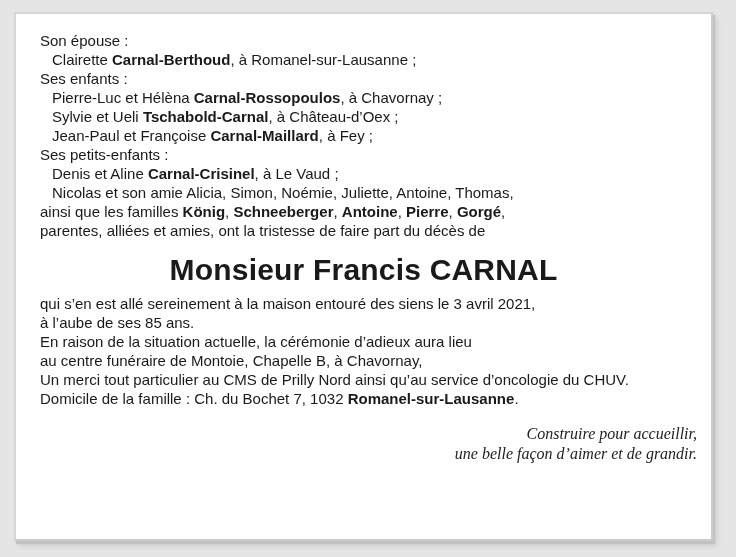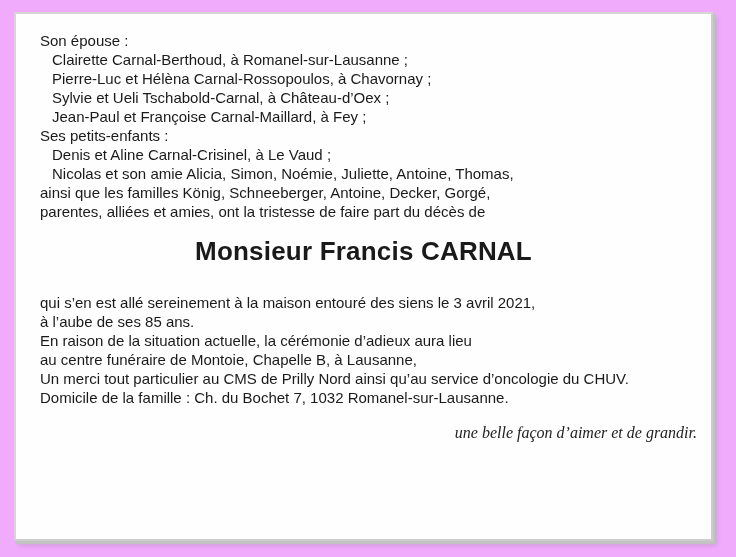--- a/index.html
+++ b/index.html
@@ -4,21 +4,21 @@
 <style>
   html, body {
     margin: 0;
     padding: 0;
     background: #ffffff;
   }
   .canvas {
     position: relative;
     width: 736px;
     height: 557px;
-    background: #f0abfc;
+    background: #e5e5e5;
     font-family: "Liberation Sans", sans-serif;
     color: #1a1a1a;
     overflow: hidden;
   }
   .frame {
     position: absolute;
     left: 14px;
     top: 12px;
     width: 699px;
     height: 529px;
@@ -37,28 +37,28 @@
     font-size: 15px;
     line-height: 19px;
   }
   .line {
     white-space: pre-wrap;
   }
   .line.indent {
     padding-left: 12px;
   }
   .b {
-    font-weight: normal;
+    font-weight: bold;
   }
   .title {
-    font-size: 26px;
+    font-size: 30px;
     line-height: 26px;
     font-weight: bold;
     text-align: center;
-    margin: 17px 10px 29px 0;
+    margin: 17px 10px 11px 0;
     letter-spacing: 0.2px;
   }
   .closing {
     margin-top: 16px;
     text-align: right;
   }
   .closing .line {
     font-family: "Liberation Serif", serif;
     font-style: italic;
     font-size: 16px;
@@ -69,40 +69,42 @@
 </head>
 <body>
 
 <div class="canvas">
   <div class="frame">
     <div class="content">
 
       <div>
           <div class="line"><span>Son épouse :</span></div>
           <div class="line indent"><span>Clairette </span><span class="b">Carnal-Berthoud</span><span>, à Romanel-sur-Lausanne ;</span></div>
+          <div class="line"><span>Ses enfants :</span></div>
           <div class="line indent"><span>Pierre-Luc et Hélèna </span><span class="b">Carnal-Rossopoulos</span><span>, à Chavornay ;</span></div>
           <div class="line indent"><span>Sylvie et Ueli </span><span class="b">Tschabold-Carnal</span><span>, à Château-d’Oex ;</span></div>
           <div class="line indent"><span>Jean-Paul et Françoise </span><span class="b">Carnal-Maillard</span><span>, à Fey ;</span></div>
           <div class="line"><span>Ses petits-enfants :</span></div>
           <div class="line indent"><span>Denis et Aline </span><span class="b">Carnal-Crisinel</span><span>, à Le Vaud ;</span></div>
           <div class="line indent"><span>Nicolas et son amie Alicia, Simon, Noémie, Juliette, Antoine, Thomas,</span></div>
-          <div class="line"><span>ainsi que les familles </span><span class="b">König</span><span>, </span><span class="b">Schneeberger</span><span>, </span><span class="b">Antoine</span><span>, </span><span class="b">Decker</span><span>, </span><span class="b">Gorgé</span><span>,</span></div>
+          <div class="line"><span>ainsi que les familles </span><span class="b">König</span><span>, </span><span class="b">Schneeberger</span><span>, </span><span class="b">Antoine</span><span>, </span><span class="b">Pierre</span><span>, </span><span class="b">Gorgé</span><span>,</span></div>
           <div class="line"><span>parentes, alliées et amies, ont la tristesse de faire part du décès de</span></div>
         </div>
 
       <div class="title">Monsieur Francis CARNAL</div>
 
       <div>
           <div class="line"><span>qui s’en est allé sereinement à la maison entouré des siens le 3 avril 2021,</span></div>
           <div class="line"><span>à l’aube de ses 85 ans.</span></div>
           <div class="line"><span>En raison de la situation actuelle, la cérémonie d’adieux aura lieu</span></div>
-          <div class="line"><span>au centre funéraire de Montoie, Chapelle B, à Lausanne,</span></div>
+          <div class="line"><span>au centre funéraire de Montoie, Chapelle B, à Chavornay,</span></div>
           <div class="line"><span>Un merci tout particulier au CMS de Prilly Nord ainsi qu’au service d’oncologie du CHUV.</span></div>
           <div class="line"><span>Domicile de la famille : Ch. du Bochet 7, 1032 </span><span class="b">Romanel-sur-Lausanne</span><span>.</span></div>
         </div>
 
       <div class="closing">
+          <div class="line"><span>Construire pour accueillir,</span></div>
           <div class="line"><span>une belle façon d’aimer et de grandir.</span></div>
         </div>
 
     </div>
   </div>
 </div>
 
 </body></html>

